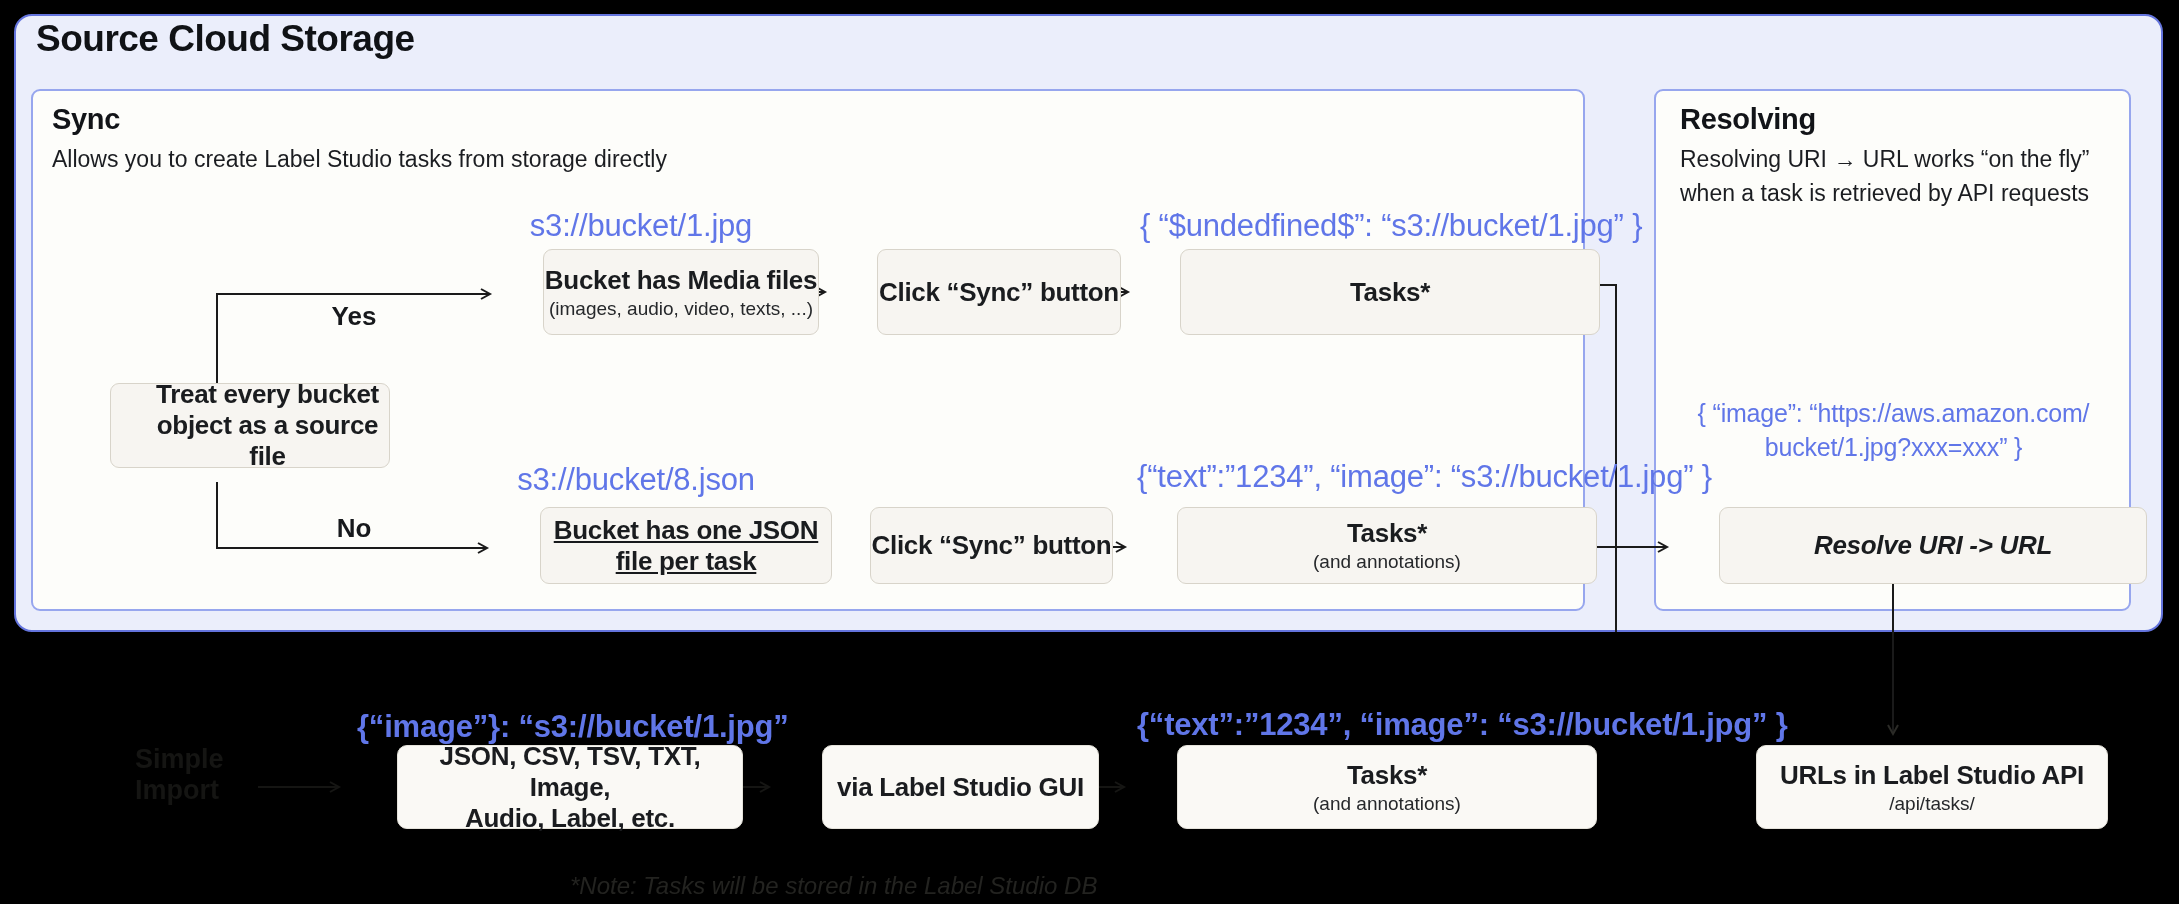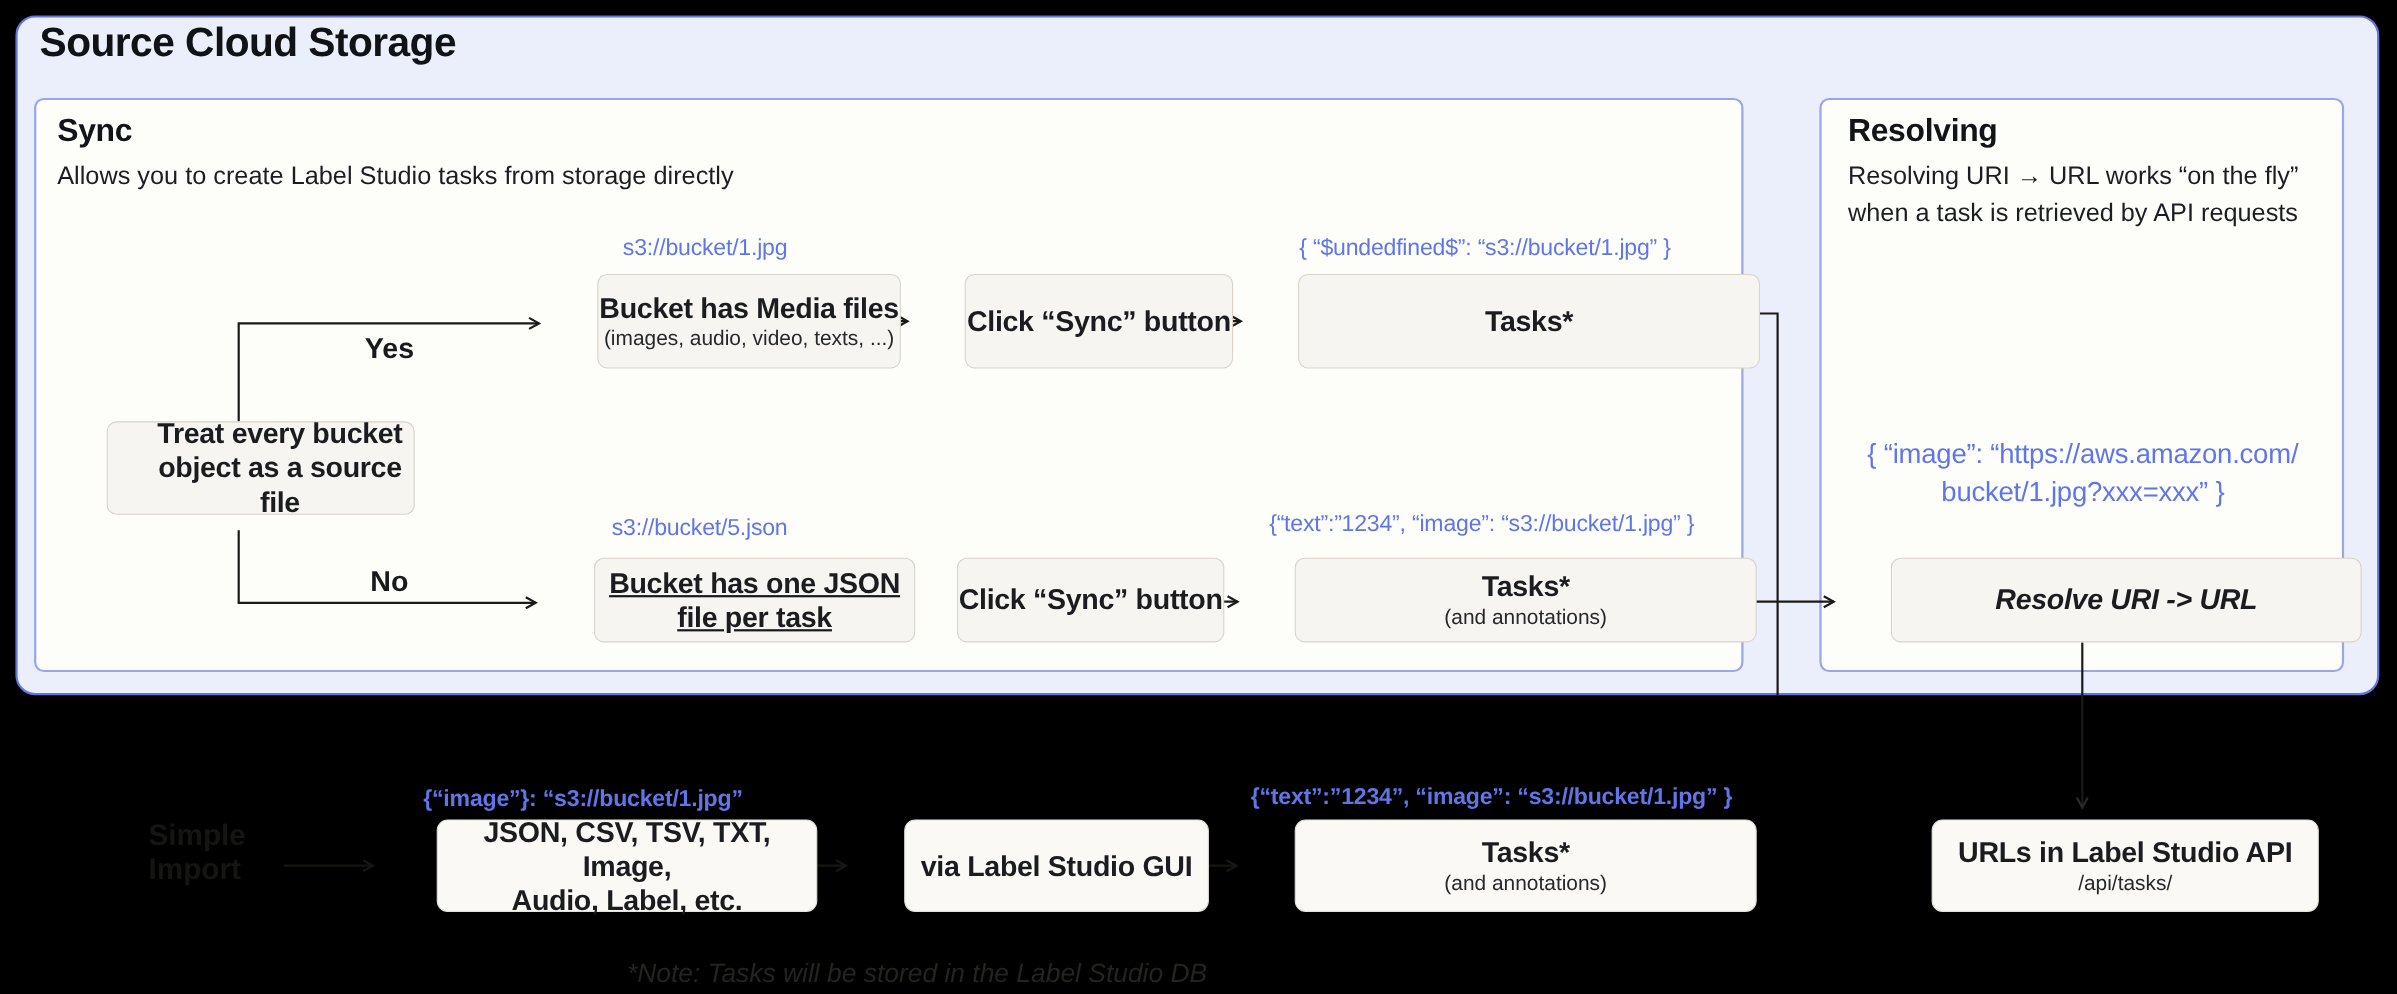--- a/index.html
+++ b/index.html
@@ -70,21 +70,21 @@
     line-height: 22px; margin-top: 2px;
   }
   .bottom-box {
     background: #faf9f5;
     border: 1px solid #e4e2da;
     border-radius: 10px;
   }
 
   
   .blue-label {
-    font-size: 21px; font-weight: 500; color: #6076e8;
+    font-size: 31px; font-weight: 500; color: #6076e8;
     text-align: center; white-space: nowrap; line-height: 26px;
     z-index: 4; letter-spacing: -0.2px;
   }
   .branch-label {
     font-size: 26px; font-weight: 700; color: #17191c;
     text-align: center; z-index: 4;
   }
   .hidden-label {
     font-size: 27px; font-weight: 600; color: #151513;
     line-height: 31px; z-index: 2;
@@ -151,41 +151,41 @@
 
     <path d="M1559,547 H1667" fill="none" stroke="#1a1a1a" stroke-width="2" marker-end="url(#ah)"></path>
 
     <path d="M1893,584 V734" fill="none" stroke="#1a1a1a" stroke-width="2" marker-end="url(#ah-dim)"></path>
 
     <path d="M258,787 H339" fill="none" stroke="#151513" stroke-width="2" marker-end="url(#ah-faint)"></path>
     <path d="M712,787 H769" fill="none" stroke="#151513" stroke-width="2" marker-end="url(#ah-faint)"></path>
     <path d="M1067,787 H1124" fill="none" stroke="#151513" stroke-width="2" marker-end="url(#ah-faint)"></path>
   </svg>
 
-  <div class="abs flow-box" style="left:57px; top:383px; width:280px; height:85px;padding-left:35px;">
+  <div class="abs flow-box" style="left:70px; top:383px; width:280px; height:85px;padding-left:35px;">
     <span class="bt">Treat every bucket</span>
     <span class="bt">object as a source file</span>
   </div>
   <div class="abs branch-label" style="left:294px; top:301px; width:120px;">Yes</div>
   <div class="abs branch-label" style="left:294px; top:513px; width:120px;">No</div>
 
   <div class="abs blue-label" style="left:503px; top:213px; width:276px;">s3://bucket/1.jpg</div>
   <div class="abs flow-box" style="left:503px; top:249px; width:276px; height:86px;">
     <span class="bt">Bucket has Media files</span>
     <span class="bc">(images, audio, video, texts, ...)</span>
   </div>
   <div class="abs flow-box" style="left:837px; top:249px; width:244px; height:86px;">
     <span class="bt">Click “Sync” button</span>
   </div>
   <div class="abs blue-label" style="left:1140px; top:213px; width:420px;">{ “$undedfined$”: “s3://bucket/1.jpg” }</div>
   <div class="abs flow-box" style="left:1140px; top:249px; width:420px; height:86px;">
     <span class="bt">Tasks*</span>
   </div>
 
-  <div class="abs blue-label" style="left:500px; top:467px; width:272px;">s3://bucket/5.json</div>
+  <div class="abs blue-label" style="left:500px; top:467px; width:272px;">s3://bucket/8.json</div>
   <div class="abs flow-box" style="left:500px; top:507px; width:292px; height:77px;text-decoration:underline;">
     <span class="bt">Bucket has one JSON</span>
     <span class="bt">file per task</span>
   </div>
   <div class="abs flow-box" style="left:830px; top:507px; width:243px; height:77px;">
     <span class="bt">Click “Sync” button</span>
   </div>
   <div class="abs blue-label" style="left:1137px; top:464px; width:420px;">{“text”:”1234”,  “image”: “s3://bucket/1.jpg” }</div>
   <div class="abs flow-box" style="left:1137px; top:507px; width:420px; height:77px;">
     <span class="bt">Tasks*</span>

